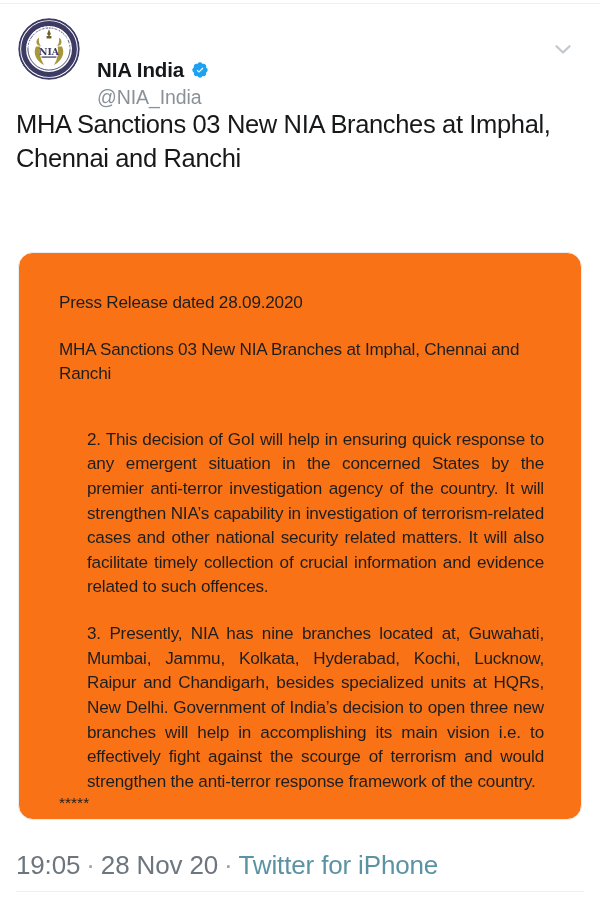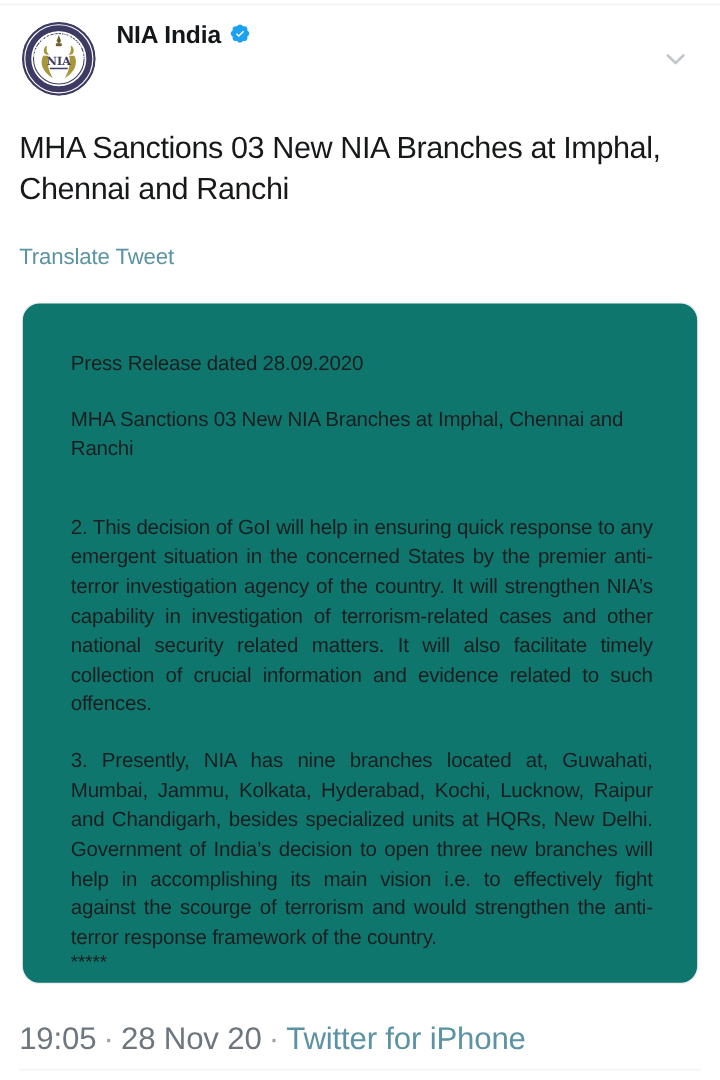--- a/index.html
+++ b/index.html
@@ -40,21 +40,21 @@
   }
   .avatar svg { display: block; width: 62px; height: 62px; }
 
   .name-block {
     margin-left: 17px;
     padding-top: 1px;
     display: flex;
     flex-direction: column;
     line-height: 1.12;
   }
-  .name-row { display: flex; align-items: flex-start; }
+  .name-row { display: flex; align-items: center; margin-top: 40px; }
   .display-name {
     font-size: 20.5px;
     font-weight: bold;
     color: #14171a;
     letter-spacing: -0.1px;
   }
   .verified {
     margin-left: 7px;
     width: 18px; height: 18px;
     display: inline-block;
@@ -89,37 +89,37 @@
     font-size: 18.5px;
     color: #5b93a3;
     letter-spacing: -0.1px;
   }
 
   
   .card {
     position: absolute;
     top: 252px; left: 18px;
     width: 564px; height: 568px;
-    background: #0f766e;
+    background: #f97316;
     border: 1px solid #eceef0;
     border-radius: 15px;
   }
   .card-inner {
     position: absolute;
     top: 38px; left: 40px;
     width: 485px;
     color: #1c1e20;
     font-size: 17.1px;
     line-height: 1.44;
     letter-spacing: -0.18px;
   }
   .pr-line { margin: 0; }
   .pr-gap-sm { height: 19px; }
   .pr-gap-md { height: 22px; }
-  .pr-just { text-align: justify; }
+  .pr-just { text-align: justify; margin-left: 28px; }
   .pr-indent { text-indent: 26px; }
   .pr-stars { letter-spacing: 0px; font-size: 15.5px; line-height: 1.0; margin-top: 1px; }
 
   
   .footer {
     position: absolute;
     top: 850px; left: 16px;
     font-size: 26px;
     color: #6d767e;
     letter-spacing: -0.15px;
@@ -172,32 +172,32 @@
     <div class="name-block">
       <div class="name-row">
         <span class="display-name">NIA India</span>
         <span class="verified">
           <svg viewBox="0 0 24 24" aria-hidden="true">
             <path fill="#1da1f2" d="M22.25 12c0-1.43-.88-2.67-2.19-3.34.46-1.39.2-2.9-.81-3.91s-2.52-1.27-3.91-.81C14.67 2.63 13.43 1.75 12 1.75s-2.67.88-3.34 2.19c-1.39-.46-2.9-.2-3.91.81s-1.27 2.52-.81 3.91C2.63 9.33 1.75 10.57 1.75 12s.88 2.67 2.19 3.34c-.46 1.39-.2 2.9.81 3.91s2.52 1.27 3.91.81c.67 1.31 1.91 2.19 3.34 2.19s2.67-.88 3.34-2.19c1.39.46 2.9.2 3.91-.81s1.27-2.52.81-3.91c1.31-.67 2.19-1.91 2.19-3.34z"></path>
             <path fill="#ffffff" d="M10.67 15.83 7.5 12.67l1.17-1.17 2 2 4.67-4.67 1.17 1.17z"></path>
           </svg>
         </span>
       </div>
+      <div class="handle">@NIA_India</div>
     </div>
 
     <div class="caret">
       <svg viewBox="0 0 24 24" aria-hidden="true">
         <path d="M6 9.5 L12 15.2 L18 9.5" fill="none" stroke="#c2c8cc" stroke-width="2.1" stroke-linecap="round" stroke-linejoin="round"></path>
       </svg>
     </div>
   </div>
 
   <div class="tweet-text">MHA Sanctions 03 New NIA Branches at Imphal, Chennai and Ranchi</div>
 
-  <div class="translate">Translate Tweet</div>
 
   <div class="card">
     <div class="card-inner">
       <p class="pr-line">Press Release dated 28.09.2020</p>
       <div class="pr-gap-md"></div>
       <p class="pr-line">MHA Sanctions 03 New  NIA Branches at Imphal, Chennai and Ranchi</p>
       <div class="pr-gap-md"></div>
       <div class="pr-gap-sm"></div>
       <p class="pr-line pr-just">2. This decision of GoI will help in ensuring quick  response to any emergent situation in the concerned States by the premier anti-terror investigation agency of the country. It will strengthen NIA’s capability in  investigation of terrorism-related cases and other national security related matters. It will also facilitate timely collection of crucial information and evidence related to such offences.</p>
       <div class="pr-gap-md"></div>

